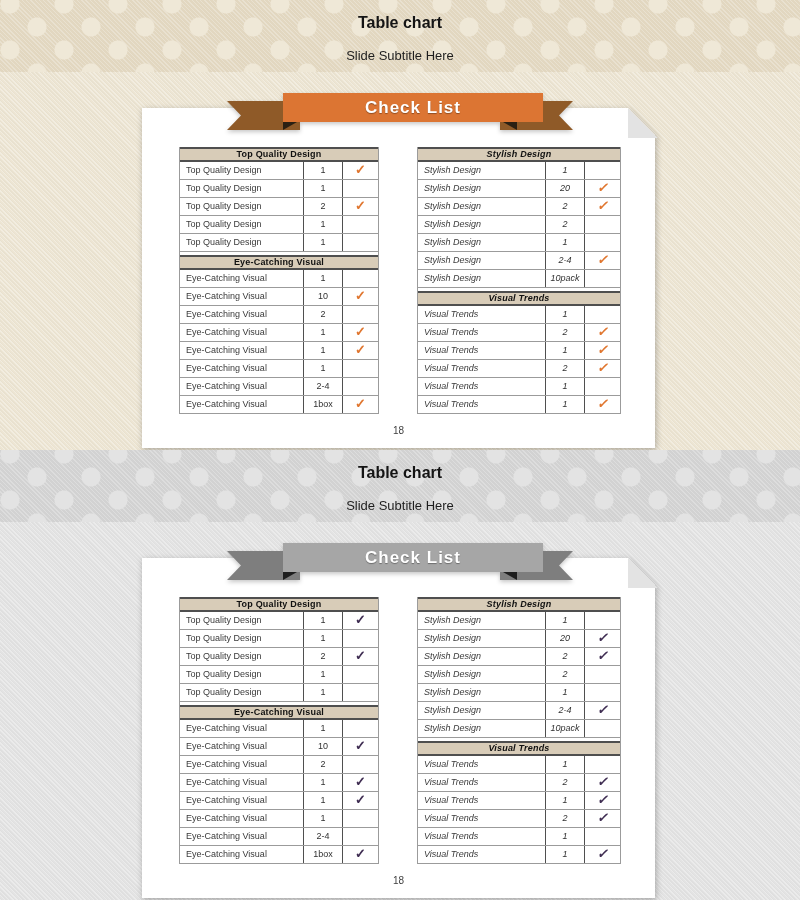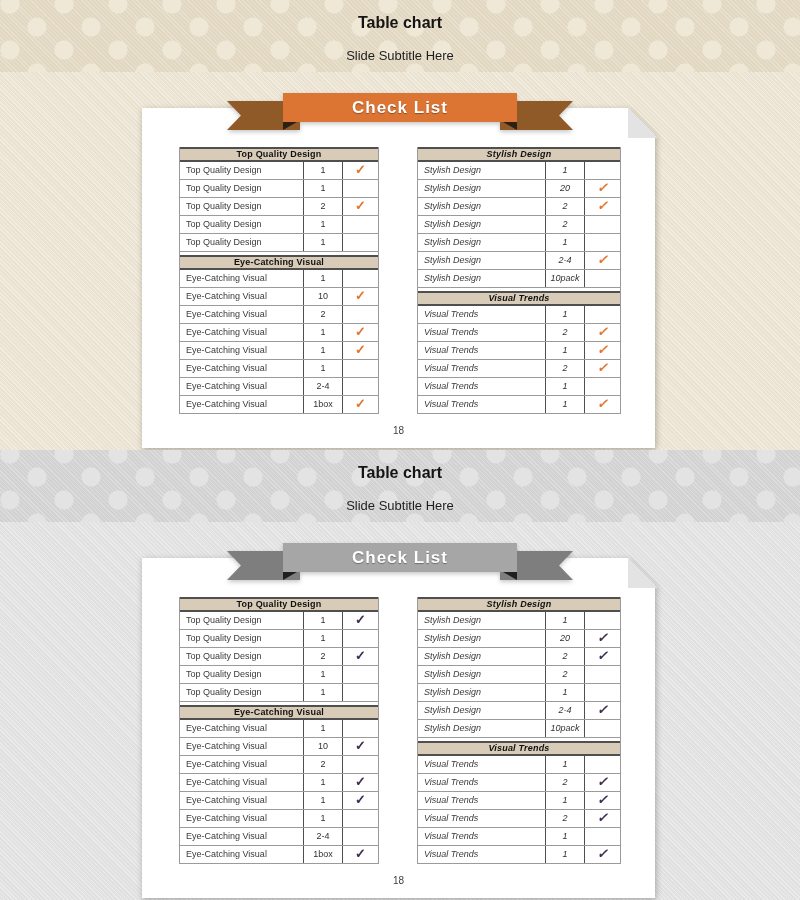--- a/index.html
+++ b/index.html
@@ -29,21 +29,21 @@
 
   .page-wrap{ position:absolute; left:142px; top:108px; width:513px; height:340px;
     filter:drop-shadow(1px 2px 3px rgba(0,0,0,0.28)); }
   .page{ width:100%; height:100%; background:#fff; position:relative;
     clip-path:polygon(0 0, 486px 0, 516px 30px, 516px 100%, 0 100%); }
   .fold{ position:absolute; left:486px; top:0; width:30px; height:30px;
     background:#E3E3E3; clip-path:polygon(0 0, 100% 100%, 0 100%); }
 
   .ribbon{ position:absolute; left:0; top:0; width:100%; height:140px; pointer-events:none;
     filter:drop-shadow(0 2px 2px rgba(0,0,0,0.22)); }
-  .banner{ position:absolute; left:283px; top:93px; width:234px; height:29px;
+  .banner{ position:absolute; left:283px; top:93px; width:260px; height:29px;
     background:var(--ribbon); color:#fff; font-weight:700; font-size:17px;
     text-align:center; line-height:29px; letter-spacing:1px;
     text-shadow:0 1px 1px rgba(0,0,0,0.35); }
   .wing{ position:absolute; top:101px; width:73px; height:29px; background:var(--wing); }
   .wing-left{ left:227px; clip-path:polygon(0 0, 100% 0, 100% 100%, 0 100%, 14px 50%); }
   .wing-right{ left:500px; clip-path:polygon(0 0, 100% 0, calc(100% - 14px) 50%, 100% 100%, 0 100%); }
   .fold-tri{ position:absolute; top:122px; width:14px; height:8px; background:var(--fold); }
   .fold-tri-left{ left:283px; clip-path:polygon(0 0, 100% 0, 0 100%); }
   .fold-tri-right{ left:503px; clip-path:polygon(0 0, 100% 0, 100% 100%); }
 

